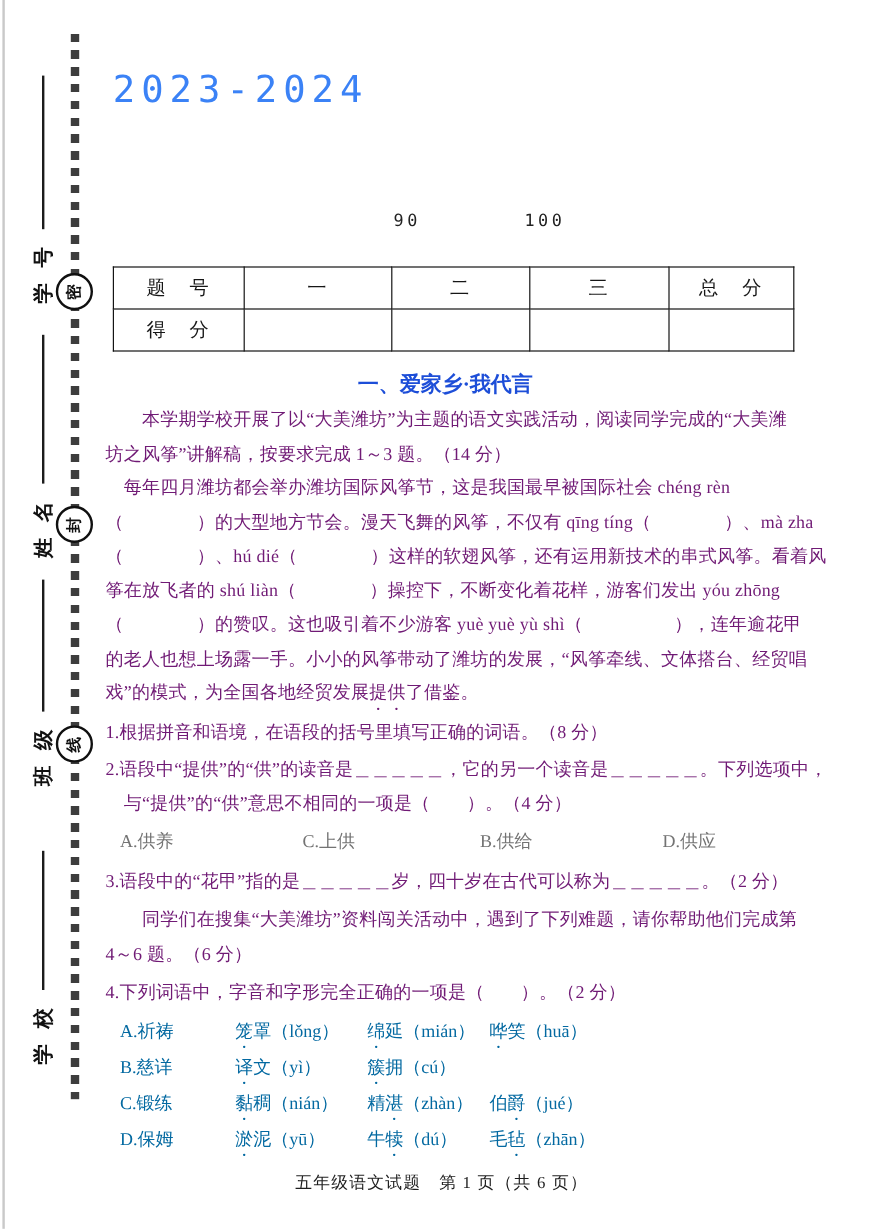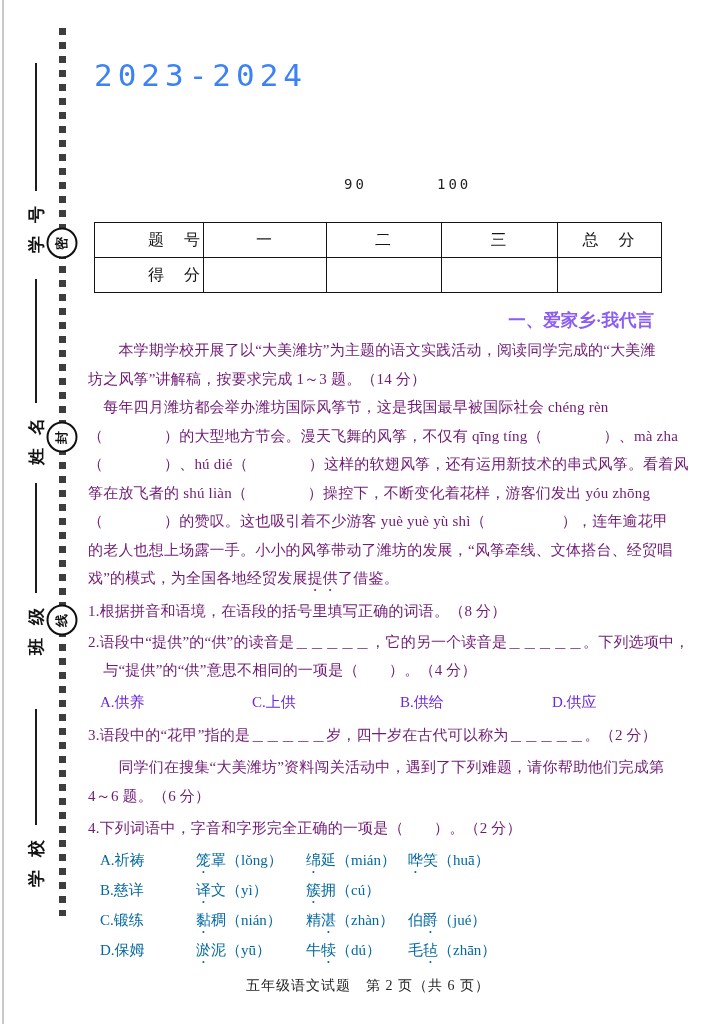--- a/index.html
+++ b/index.html
@@ -31,48 +31,48 @@
   
   .content{position:absolute;left:88px;top:0;width:620px;}
   .year{
     margin:57px 0 0 6px;font-family:"DejaVu Sans Mono",monospace;
     font-size:31px;font-weight:500;letter-spacing:5px;color:#3b82f6;
   }
   .num-90,.num-100{
     position:absolute;top:176px;font-family:"DejaVu Sans Mono",monospace;
     font-size:14px;letter-spacing:3px;color:#222;
   }
-  .num-90{left:256px;text-align:right;}
+  .num-90{left:240px;text-align:right;}
   .num-100{left:349px;text-align:center;}
 
   table.score{
     margin:129px 0 0 6px;border-collapse:collapse;width:552px;table-layout:fixed;
   }
   table.score td{
     border:1.6px solid #141414;height:32px;text-align:center;
     font-size:16px;letter-spacing:2px;color:#161616;
   }
-  table.score td.c0{width:106px;text-align:right;}
+  table.score td.c0{width:106px;}
   table.score td.c1{width:120px;}
   table.score td.c2{width:112px;}
   table.score td.c3{width:113px;}
   table.score td.c4{width:101px;}
 
   .sec-title{
-    width:566px;margin-top:14px;text-align:right;font-weight:700;
-    font-size:17.5px;line-height:26px;color:#8b5cf6;
+    width:566px;margin-top:14px;text-align:center;font-weight:700;
+    font-size:17.5px;line-height:26px;color:#1d4ed8;
   }
   .txt{
     width:618px;font-size:15px;line-height:28.5px;color:#701a75;
     white-space:pre-line;text-align:left;letter-spacing:0.2px;
   }
   .q{margin-top:2px;}
   .opt-row-q2{
     display:grid;grid-template-columns:152px 148px 152px auto;
-    padding-left:12px;font-size:15px;line-height:30px;margin-top:2px;color:#6d28d9;
+    padding-left:12px;font-size:15px;line-height:30px;margin-top:2px;color:#737373;
   }
   .q4-grid{padding-left:12px;margin-top:4px;}
   .q4-row{
     display:grid;grid-template-columns:96px 110px 102px auto;
     font-size:15px;line-height:27.5px;color:#0369a1;
   }
   .emph{
     -webkit-text-emphasis:filled dot;-webkit-text-emphasis-position:under;
     text-emphasis:filled dot;text-emphasis-position:under right;
   }
@@ -192,15 +192,15 @@
       <span>伯<span class="emph">爵</span>（jué）</span>
     </div>
     <div class="q4-row">
       <span>D.保姆</span>
       <span><span class="emph">淤</span>泥（yū）</span>
       <span>牛<span class="emph">犊</span>（dú）</span>
       <span>毛<span class="emph">毡</span>（zhān）</span>
     </div>
   </div>
 
-  <div class="footer">五年级语文试题　第 2 页（共 6 页）</div>
+  <div class="footer">五年级语文试题　第 1 页（共 6 页）</div>
 
 </div>
 
 </body></html>

